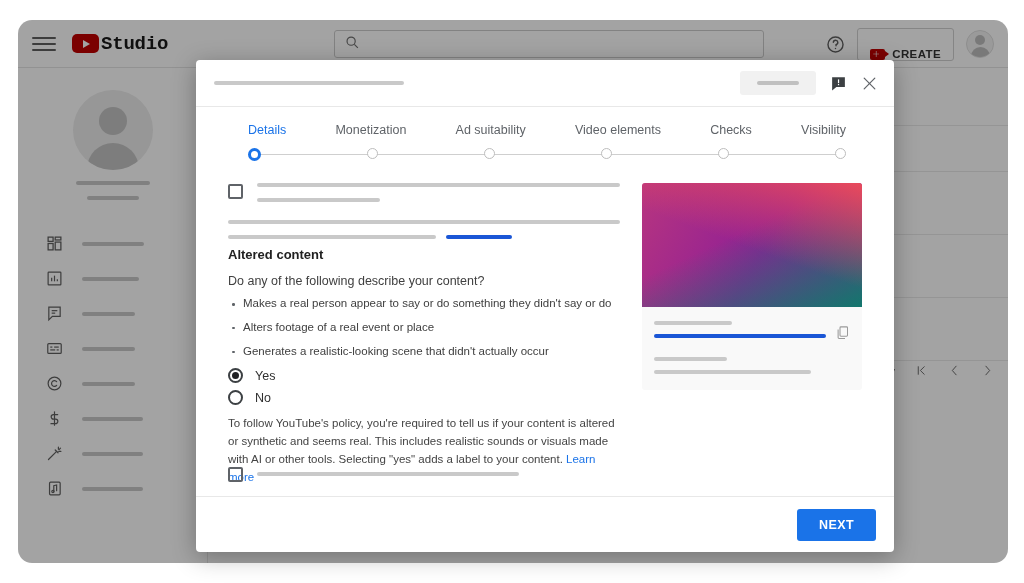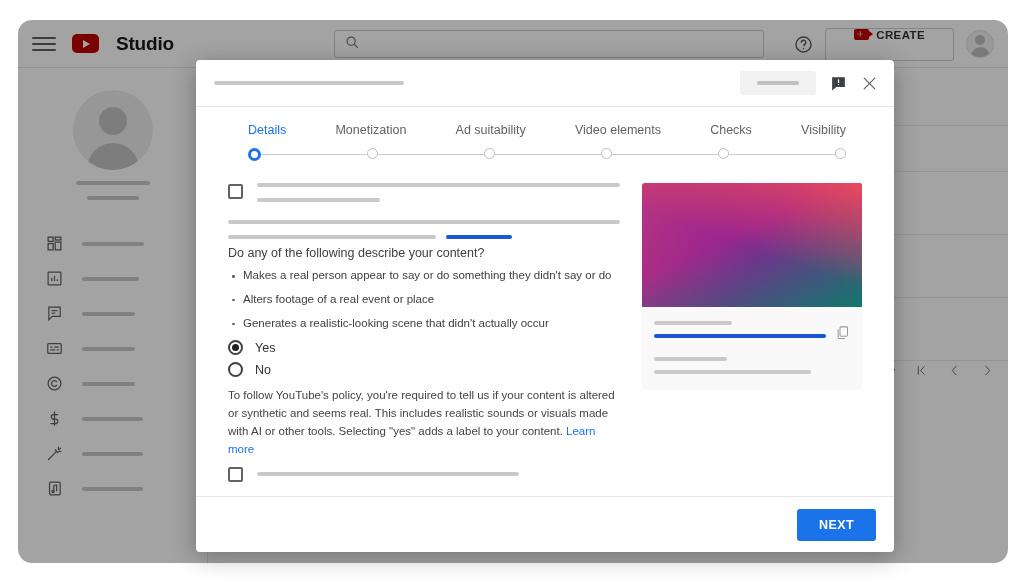--- a/index.html
+++ b/index.html
@@ -55,23 +55,24 @@
   }
   .hamburger {
     margin-left: 14px;
     width: 24px; height: 24px;
     display: flex; flex-direction: column; justify-content: center; gap: 4px;
     cursor: pointer;
   }
   .hamburger i { display: block; height: 2px; background: #606060; border-radius: 1px; }
 
   .brand {
-    display: flex; align-items: center; gap: 17px;
+    display: flex; align-items: center; gap: 2px;
     margin-left: 16px;
     cursor: pointer;
+    font-family: Liberation Mono, monospace;
   }
   .brand-mark {
     width: 27px; height: 19px;
     background: #c00000;
     border-radius: 5px;
     display: flex; align-items: center; justify-content: center;
   }
   .brand-mark .tri {
     width: 0; height: 0;
     border-left: 7px solid #fff;
@@ -111,23 +112,23 @@
   }
 
   .topbar-right {
     position: absolute;
     right: 14px; top: 0;
     height: 48px;
     display: flex; align-items: center; gap: 12px;
   }
   .help-icon { cursor: pointer; display: flex; }
   .create-btn {
-    display: flex; align-items: flex-start; gap: 7px;
+    display: flex; align-items: flex-end; gap: 7px;
     height: 33px;
-    padding: 0 28px;
+    padding: 0 12px;
     border: 1px solid #d0d0d0;
     border-radius: 3px;
     background: #fff;
     cursor: pointer;
   }
   .create-cam {
     width: 15px; height: 11px;
     background: #c00000;
     border-radius: 2px;
     position: relative;
@@ -733,20 +734,21 @@
         </div>
 
         <div class="ph-group">
           <div class="ph-line" style="width:100%;margin-bottom:11px"></div>
           <div class="ph-row-link">
             <span class="ph-line" style="width:53%"></span>
             <span class="ph-blue" style="width:17%"></span>
           </div>
         </div>
 
+        <div class="section-title">Altered content</div>
         <div class="section-question">Do any of the following describe your content?</div>
 
         <ul class="bullets">
           <li>Makes a real person appear to say or do something they didn't say or do</li>
           <li>Alters footage of a real event or place</li>
           <li>Generates a realistic-looking scene that didn't actually occur</li>
         </ul>
 
         <div class="radio-row">
           <span class="radio checked"></span>

